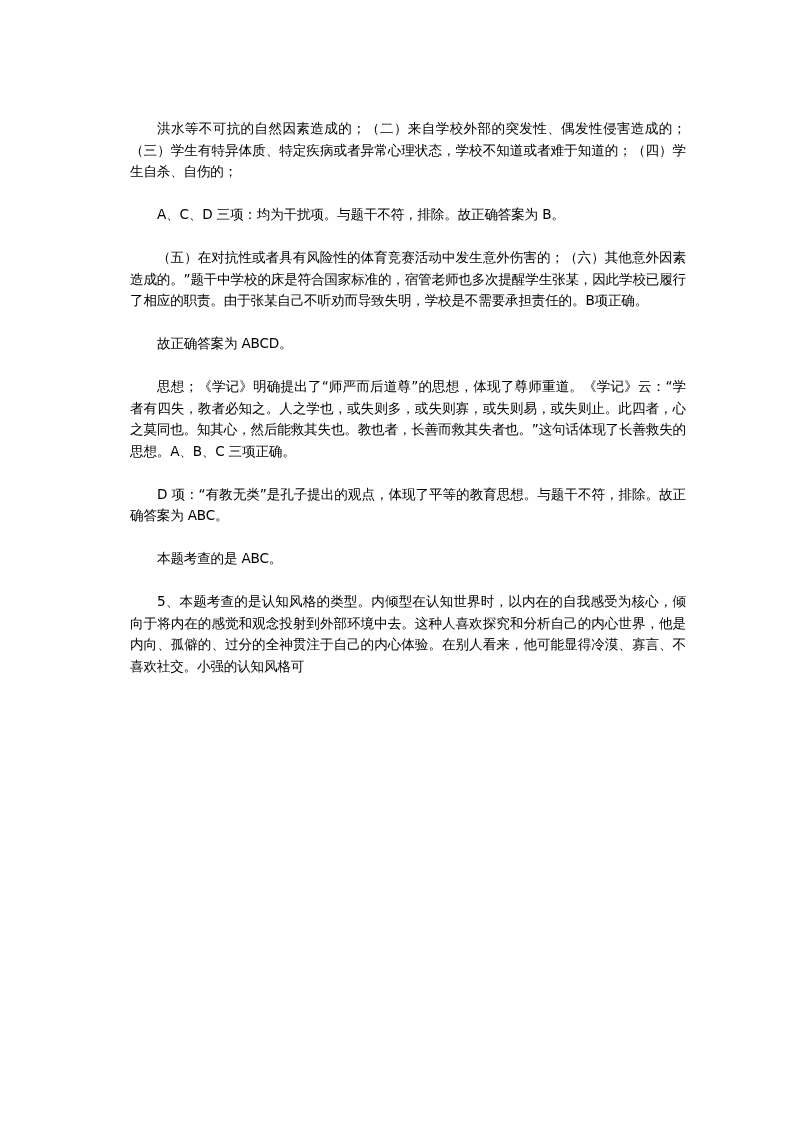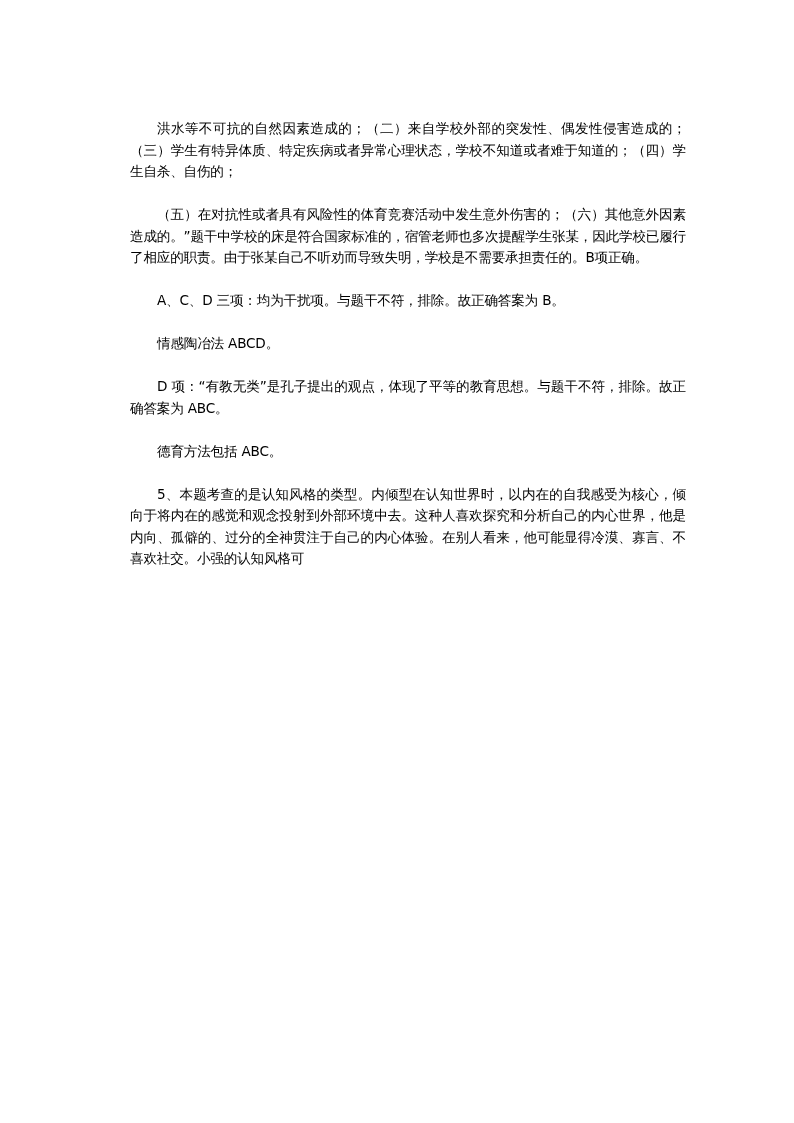--- a/index.html
+++ b/index.html
@@ -30,19 +30,20 @@
       text-align: justify;
       letter-spacing: -0.2px;
       word-break: break-all;
     }
   </style>
 </head>
 <body>
 
 <div class="page">
   <p class="para">洪水等不可抗的自然因素造成的；（二）来自学校外部的突发性、偶发性侵害造成的；（三）学生有特异体质、特定疾病或者异常心理状态，学校不知道或者难于知道的；（四）学生自杀、自伤的；</p>
+  <p class="para">A、C、D 三项：均为干扰项。与题干不符，排除。故正确答案为 B。</p>
   <p class="para">（五）在对抗性或者具有风险性的体育竞赛活动中发生意外伤害的；（六）其他意外因素造成的。”题干中学校的床是符合国家标准的，宿管老师也多次提醒学生张某，因此学校已履行了相应的职责。由于张某自己不听劝而导致失明，学校是不需要承担责任的。B项正确。</p>
-  <p class="para">A、C、D 三项：均为干扰项。与题干不符，排除。故正确答案为 B。</p>
-  <p class="para">情感陶冶法 ABCD。</p>
+  <p class="para">故正确答案为 ABCD。</p>
+  <p class="para">思想；《学记》明确提出了“师严而后道尊”的思想，体现了尊师重道。《学记》云：“学者有四失，教者必知之。人之学也，或失则多，或失则寡，或失则易，或失则止。此四者，心之莫同也。知其心，然后能救其失也。教也者，长善而救其失者也。”这句话体现了长善救失的思想。A、B、C 三项正确。</p>
   <p class="para">D 项：“有教无类”是孔子提出的观点，体现了平等的教育思想。与题干不符，排除。故正确答案为 ABC。</p>
-  <p class="para">德育方法包括 ABC。</p>
+  <p class="para">本题考查的是 ABC。</p>
   <p class="para">5、本题考查的是认知风格的类型。内倾型在认知世界时，以内在的自我感受为核心，倾向于将内在的感觉和观念投射到外部环境中去。这种人喜欢探究和分析自己的内心世界，他是内向、孤僻的、过分的全神贯注于自己的内心体验。在别人看来，他可能显得冷漠、寡言、不喜欢社交。小强的认知风格可</p>
 </div>
 
 </body></html>

